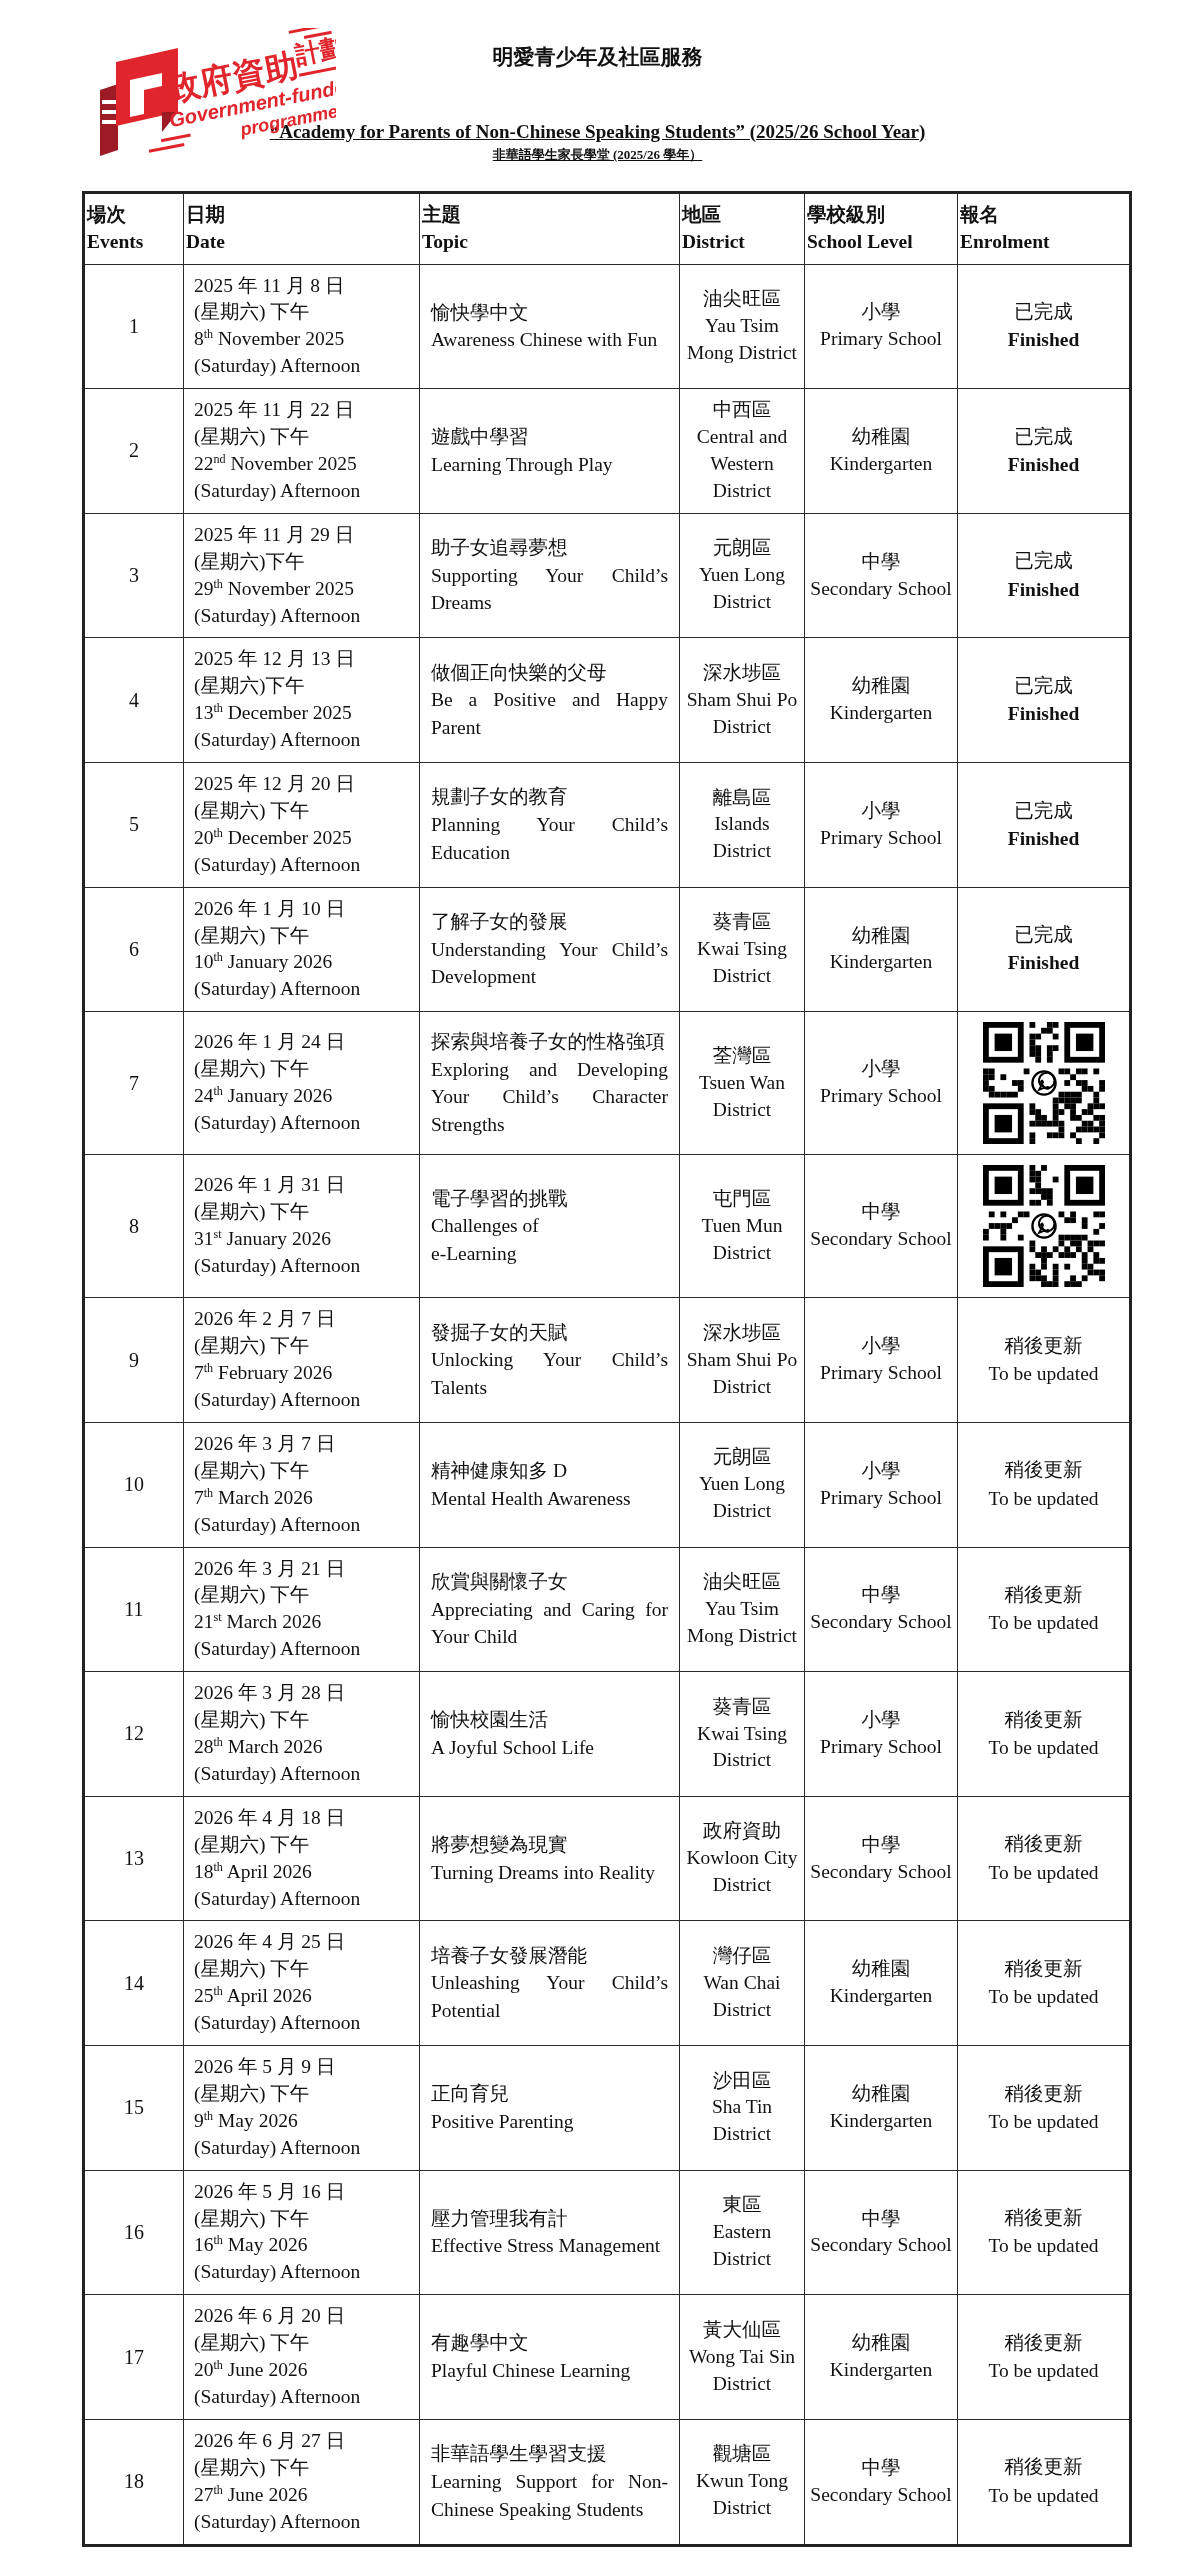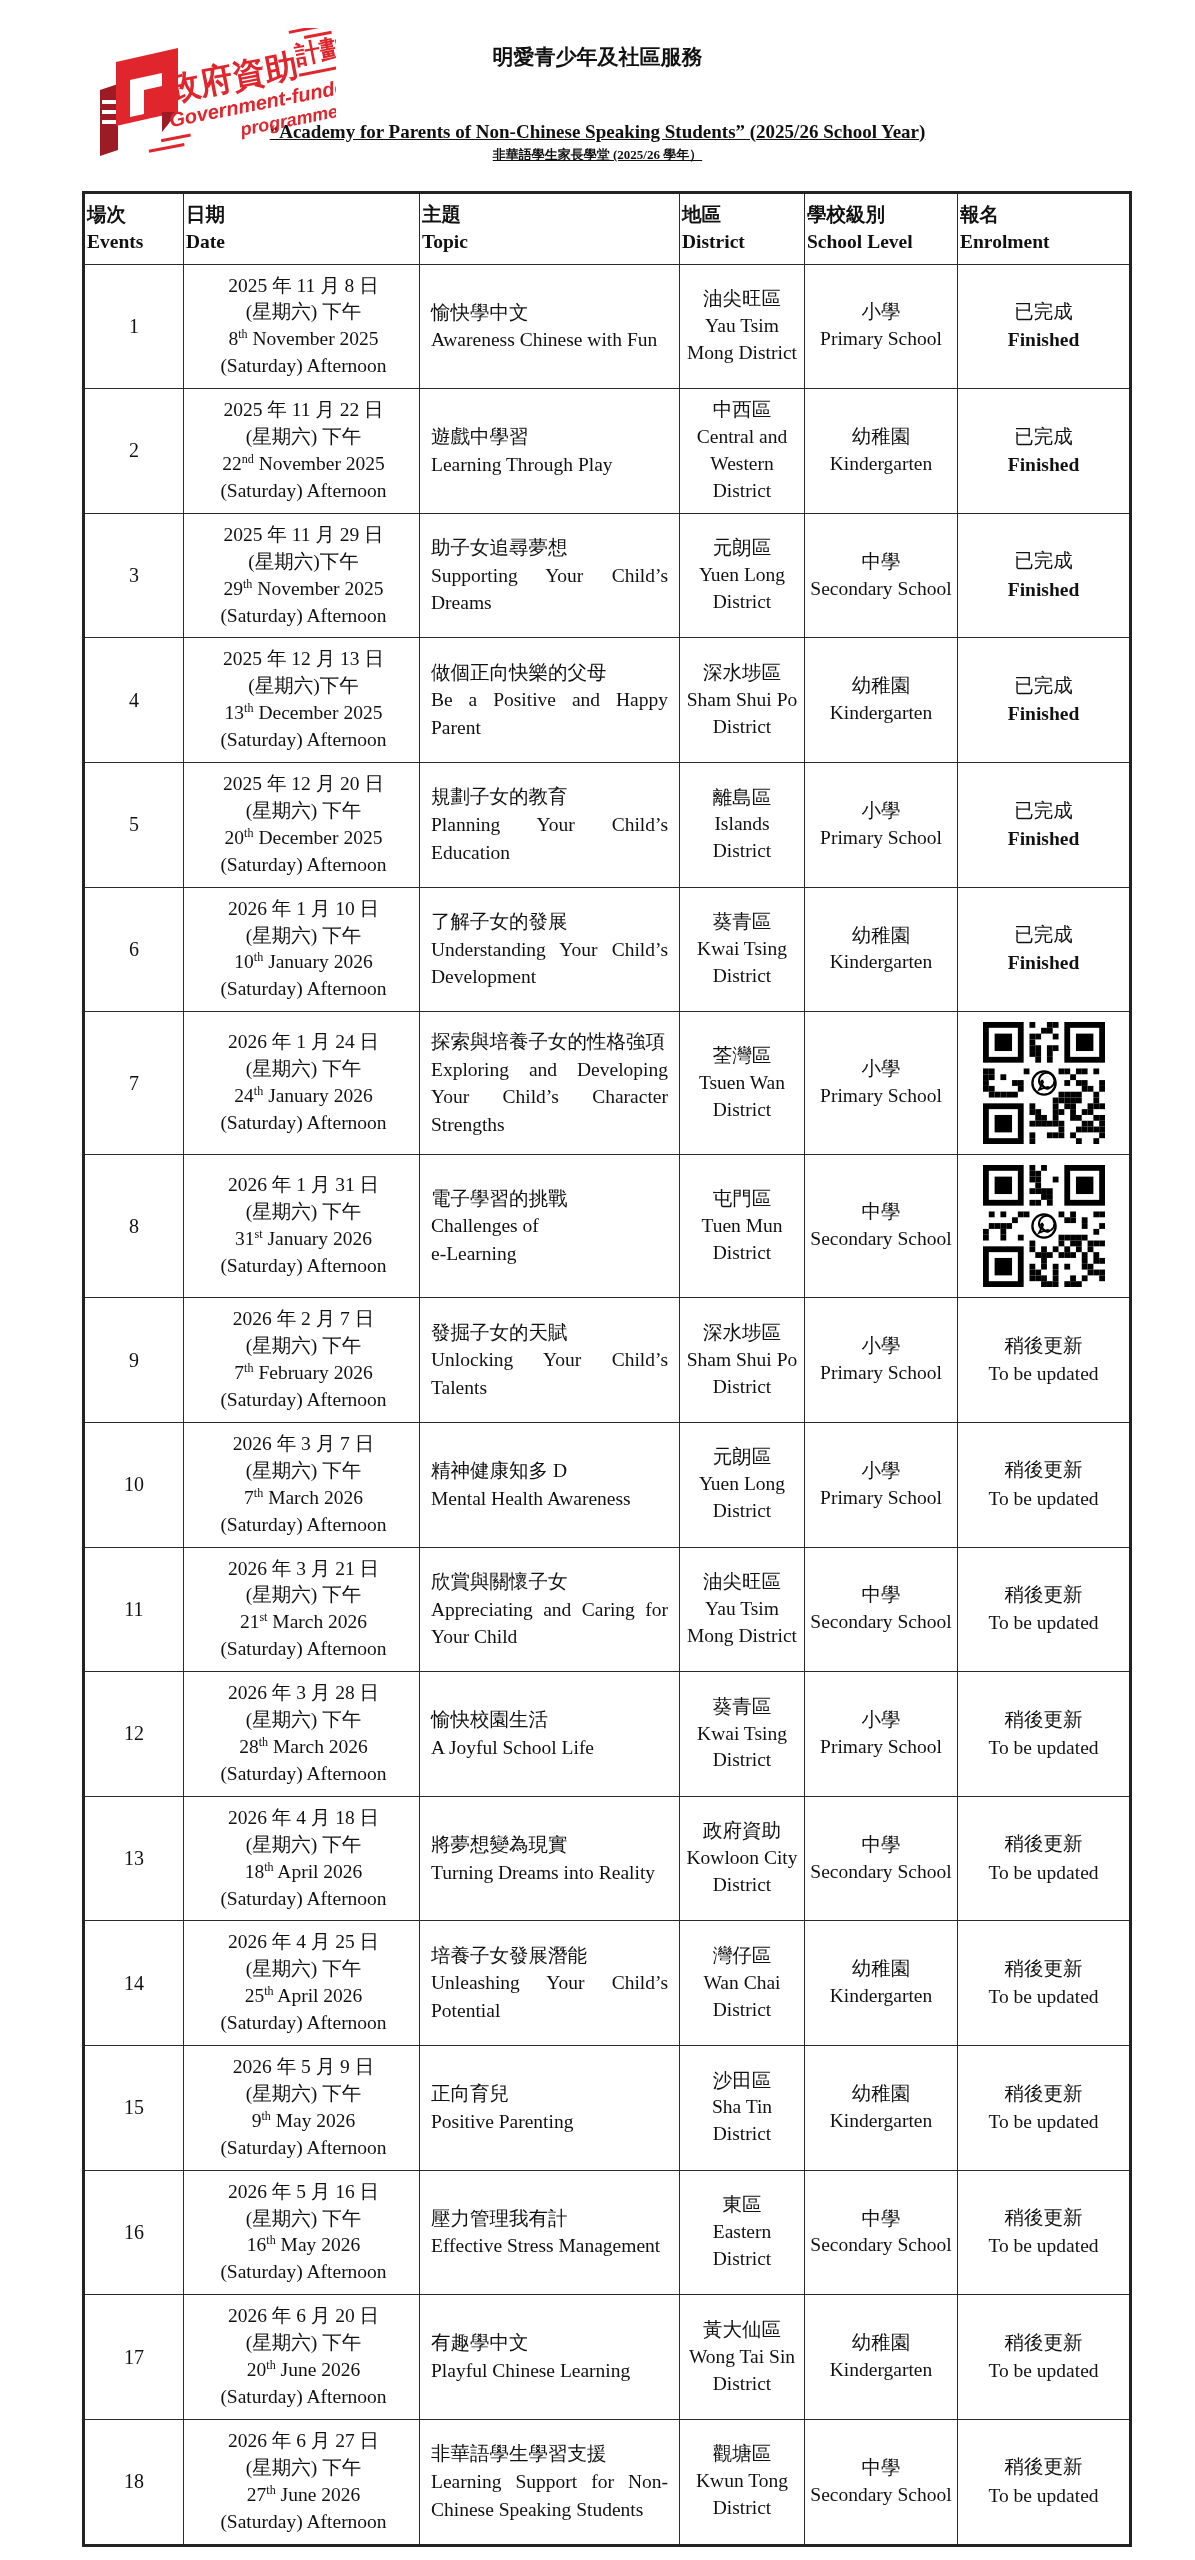--- a/index.html
+++ b/index.html
@@ -24,21 +24,21 @@
   }
   .schedule th,.schedule td{
     border:1.6px solid #2a2a2a;
     vertical-align:middle;
     overflow:hidden;
   }
   .schedule thead tr{height:72px;}
   .schedule th{font-weight:bold; text-align:left; padding:4px 2px; line-height:1.35; font-size:19.5px;}
   .schedule tbody tr{height:119px;}
   td.c-events{text-align:center; font-size:20px; padding:4px;}
-  td.c-date{text-align:center; padding:8px 6px 8px 10px; line-height:1.38;}
+  td.c-date{text-align:left; padding:8px 6px 8px 10px; line-height:1.38;}
   td.c-topic{padding:8px 11px; line-height:1.42;}
   .topic-cn,.topic-en{text-align:justify; text-align-last:left; white-space:pre-line;}
   td.c-district,td.c-level,td.c-enrol{text-align:center; padding:6px 4px; line-height:1.38;}
   .enrol-status{line-height:1.45;}
   .enrol-finished .enrol-en{font-weight:bold;}
   sup{font-size:0.62em; line-height:0; vertical-align:super;}
   .qr{width:122px; height:122px; display:block; margin:4px auto;}
   .logo text{font-family:"Liberation Sans","DejaVu Sans",sans-serif;}
 </style>
 </head>

